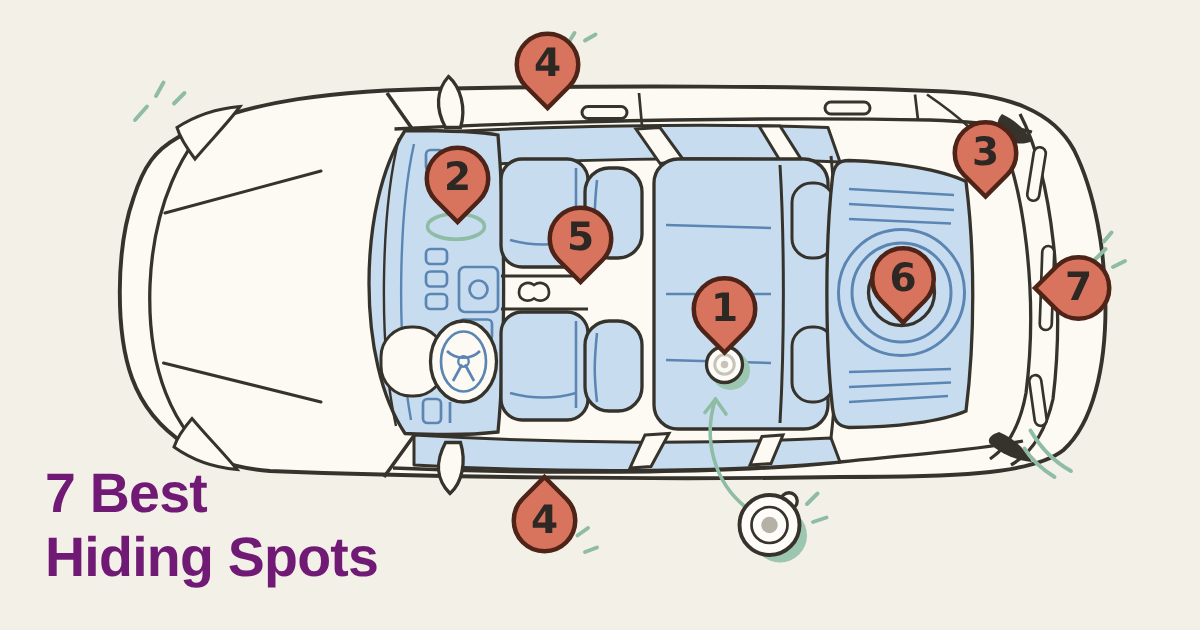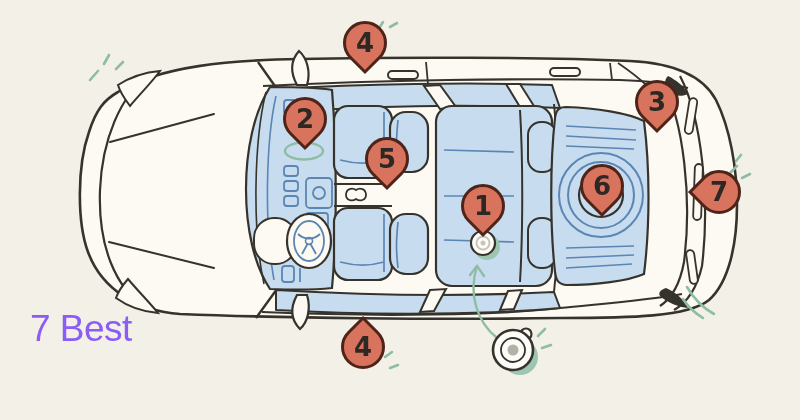--- a/index.html
+++ b/index.html
@@ -2,22 +2,22 @@
 <html><head>
 <meta charset="utf-8">
 <style>
   html,body{margin:0;padding:0;}
   body{width:800px;height:420px;overflow:hidden;background:#f3f0e7;
        font-family:"Liberation Sans", sans-serif;}
   .scene{position:relative;width:800px;height:420px;}
   .scene svg{position:absolute;left:0;top:0;}
 
   
-  .title{position:absolute;left:30px;top:308px;color:#8b5cf6;
-         font-weight:400;font-size:37px;line-height:1.16;letter-spacing:-0.5px;}
+  .title{position:absolute;left:30px;top:308px;color:#701a75;
+         font-weight:700;font-size:37px;line-height:1.16;letter-spacing:-0.5px;}
 
   
   .pin{position:absolute;width:44px;height:44px;box-sizing:border-box;
        background:#d8735e;border:3px solid #4e2318;
        border-radius:50% 50% 50% 0;
        display:flex;align-items:center;justify-content:center;}
   .pin .pin-num{font-family:"DejaVu Sans", sans-serif;font-weight:700;
        font-size:26px;color:#2d2823;line-height:1;}
   .tip-down{transform:rotate(-45deg);}
   .tip-down .pin-num{transform:rotate(45deg);}
@@ -214,15 +214,16 @@
 </div>
 <div class="pin tip-down p6">
   <span class="pin-num">6</span>
 </div>
 <div class="pin tip-left p7">
   <span class="pin-num">7</span>
 </div>
 
 <div class="title">
   <div>7 Best</div>
+  <div>Hiding Spots</div>
 </div>
 
 </div>
 
 </body></html>

